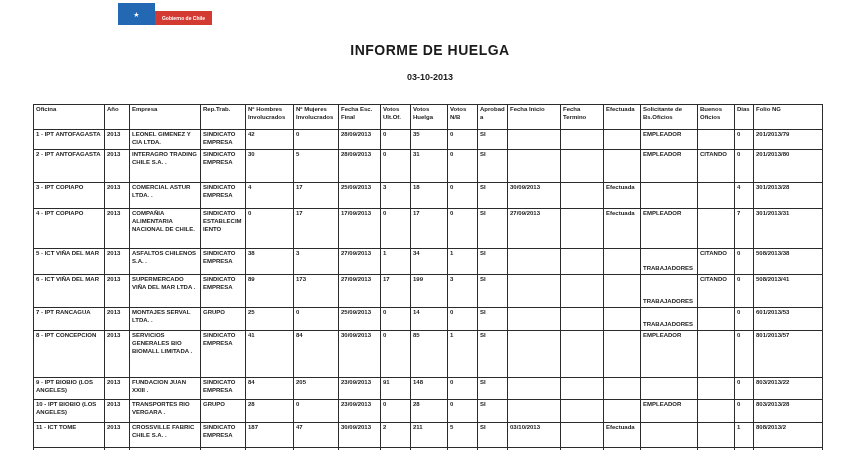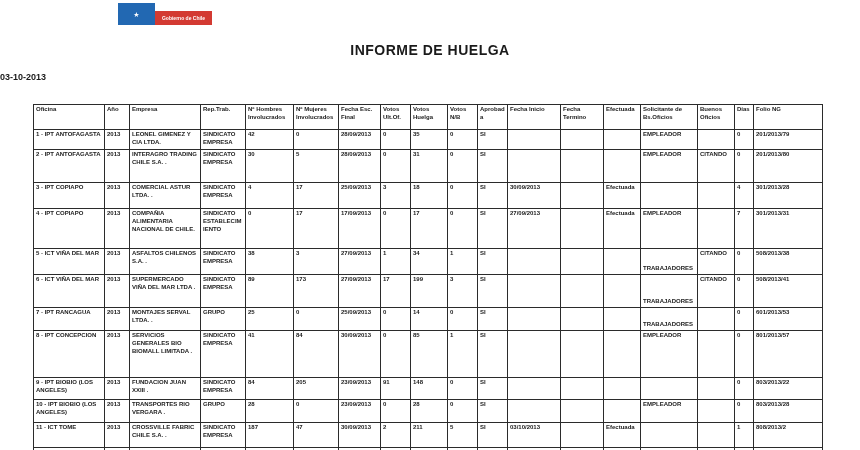--- a/index.html
+++ b/index.html
@@ -9,21 +9,21 @@
   }
   
   .logo{position:absolute;left:118px;top:3px;display:flex;align-items:flex-end;}
   .logo-blue{width:37px;height:22px;display:flex;align-items:center;justify-content:center;}
   .logo-red{width:57px;height:14px;display:flex;align-items:center;justify-content:center;}
   .logo-red span{color:#fff;font-size:5px;font-weight:bold;white-space:nowrap;}
   .star{color:#fff;font-size:7px;line-height:7px;}
   
   .title{position:absolute;left:0;top:42px;width:860px;text-align:center;
     font-size:14px;font-weight:bold;letter-spacing:0.5px;color:#1a1a1a;}
-  .date{position:absolute;left:0;top:72px;width:860px;text-align:left;
+  .date{position:absolute;left:0;top:72px;width:860px;text-align:center;
     font-size:9px;font-weight:bold;color:#1a1a1a;}
   
   table{position:absolute;left:33px;top:104px;border-collapse:collapse;table-layout:fixed;width:789px;}
   th,td{
     border:1px solid #2b2b2b;padding:1px 2px;vertical-align:top;text-align:left;
     font-size:6px;line-height:1.3;font-weight:bold;color:#1a1a1a;
     overflow-wrap:break-word;word-wrap:break-word;overflow:hidden;
   }
   thead tr{height:25px;}
   tbody tr:nth-child(1){height:20px;}

